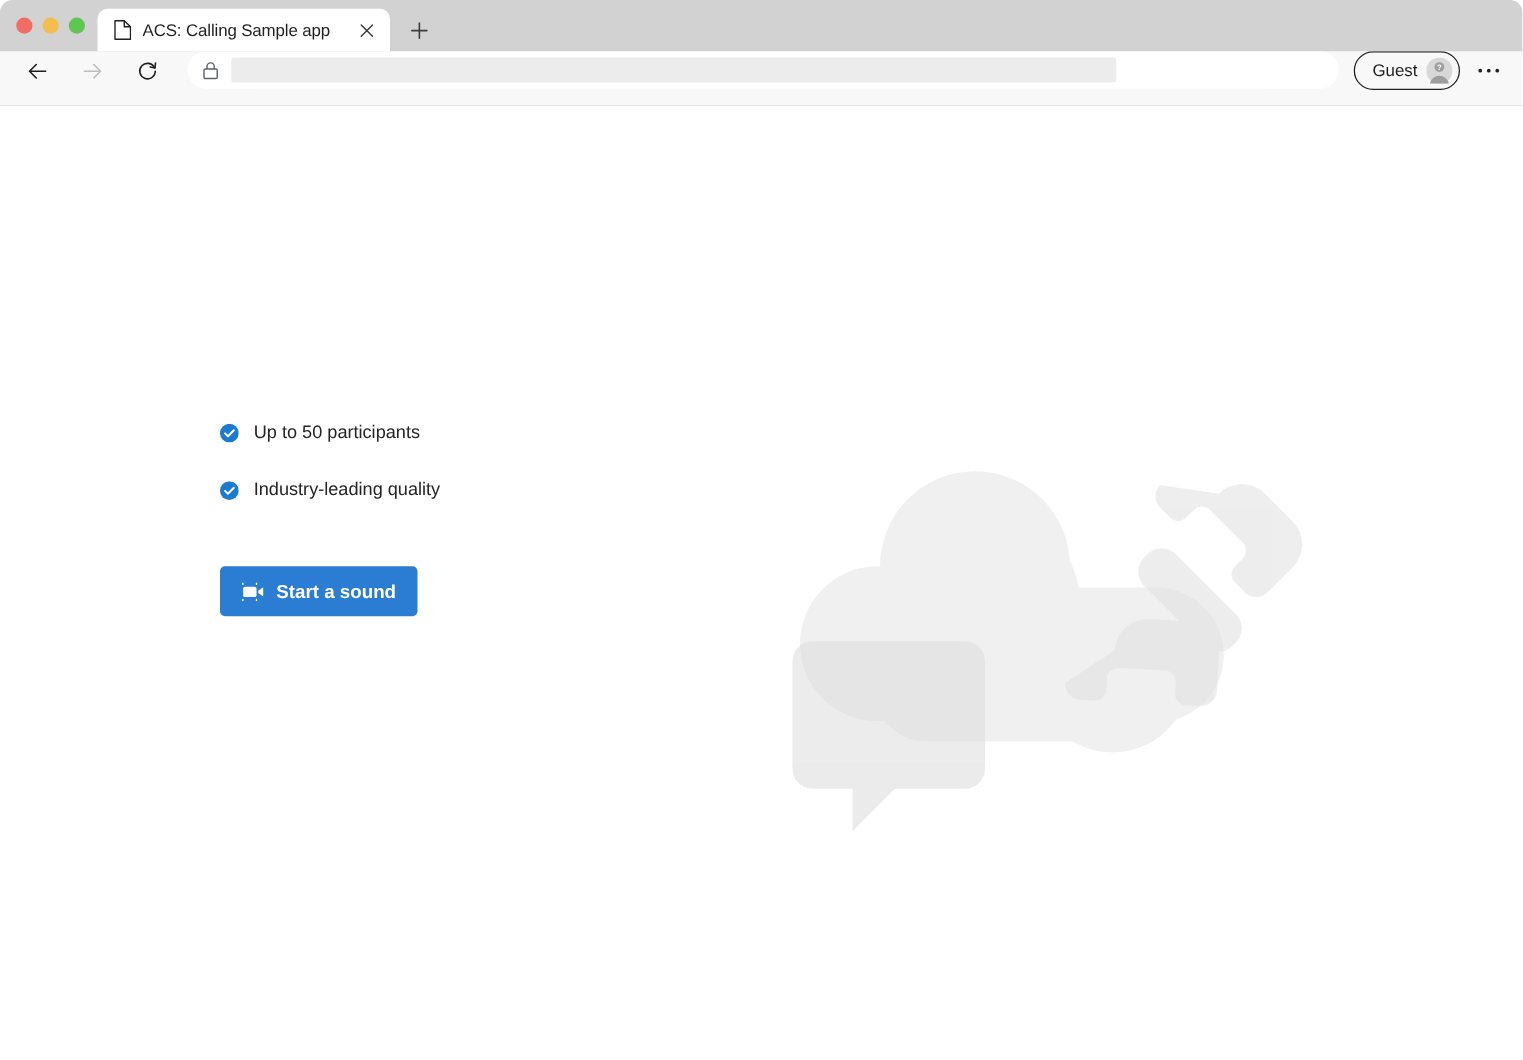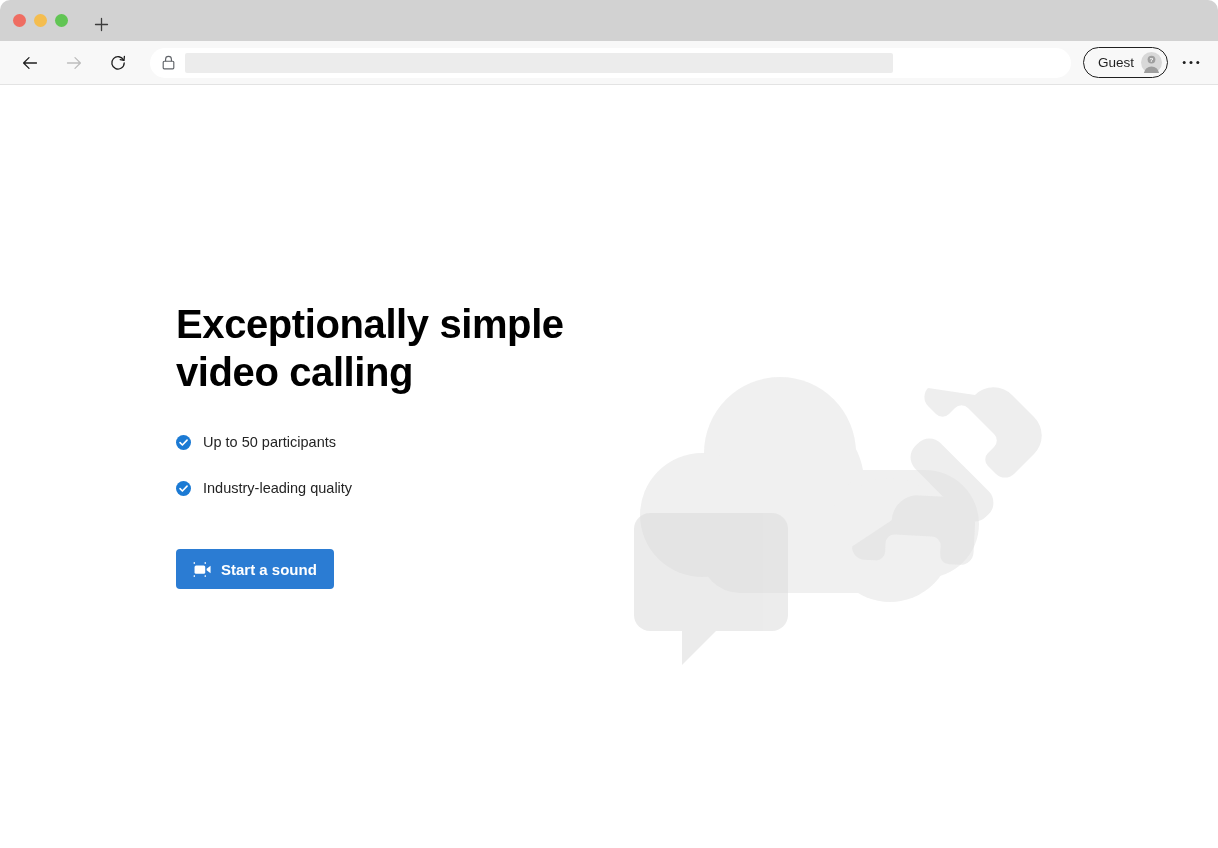--- a/index.html
+++ b/index.html
@@ -90,21 +90,20 @@
     display: flex; align-items: center; justify-content: center;
     color: #3c3c3c;
     border-radius: 4px;
   }
 
   
   .toolbar {
     height: 44px;
     background: #f8f8f8;
     display: flex;
-    align-items: center;
     padding: 0 12px 0 14px;
     gap: 0;
     flex: 0 0 auto;
     border-bottom: 1px solid #e3e3e3;
   }
   .nav-btn {
     width: 32px; height: 32px;
     display: flex; align-items: center; justify-content: center;
     border-radius: 50%;
     flex: 0 0 auto;
@@ -231,20 +230,32 @@
 
   <div class="titlebar">
 
     <div class="traffic-lights">
       <span class="light red"></span>
       <span class="light yellow"></span>
       <span class="light green"></span>
     </div>
 
     <div class="tabstrip">
+      <div class="tab">
+        <svg class="tab-favicon" viewBox="0 0 14 16">
+          <path d="M1 0.6 h7.4 L13.4 5.4 V15.4 H1 Z" fill="#ffffff" stroke="#1f1f1f" stroke-width="1.1" stroke-linejoin="round"></path>
+          <path d="M8.4 0.6 V5.4 H13.4" fill="none" stroke="#1f1f1f" stroke-width="1.1" stroke-linejoin="round"></path>
+        </svg>
+        <span class="tab-title">ACS: Calling Sample app</span>
+        <span class="tab-close">
+          <svg width="11" height="11" viewBox="0 0 11 11">
+            <path d="M1 1 L10 10 M10 1 L1 10" stroke="#3c3c3c" stroke-width="1.2" stroke-linecap="round"></path>
+          </svg>
+        </span>
+      </div>
       <div class="new-tab">
         <svg width="15" height="15" viewBox="0 0 15 15">
           <path d="M7.5 1.5 V13.5 M1.5 7.5 H13.5" stroke="#3c3c3c" stroke-width="1.3" stroke-linecap="round"></path>
         </svg>
       </div>
     </div>
   </div>
 
   <div class="toolbar">
 
@@ -349,22 +360,20 @@
         <rect x="322" y="55" width="36" height="100" rx="16" fill="#e0e0e0" transform="rotate(-45 340 105)"></rect>
       </g>
 
       <g opacity="0.55">
         <rect x="22" y="138" width="154" height="118" rx="16" fill="#dcdcdc"></rect>
         <path d="M70 250 L110 250 L70 290 Z" fill="#dcdcdc"></path>
       </g>
     </svg>
 
     <div class="hero">
-      <h1 class="hero-title">Exceptionally simple
-video calling</h1>
 
       <ul class="feature-list">
         <li class="feature-item">
           <svg class="check-icon" viewBox="0 0 16 16">
             <circle cx="8" cy="8" r="8" fill="#1b7ad4"></circle>
             <path d="M4.3 8.2 L6.8 10.7 L11.8 5.5" fill="none" stroke="#ffffff" stroke-width="1.7" stroke-linecap="round" stroke-linejoin="round"></path>
           </svg>
           <span class="feature-text">Up to 50 participants</span>
         </li>
         <li class="feature-item">

